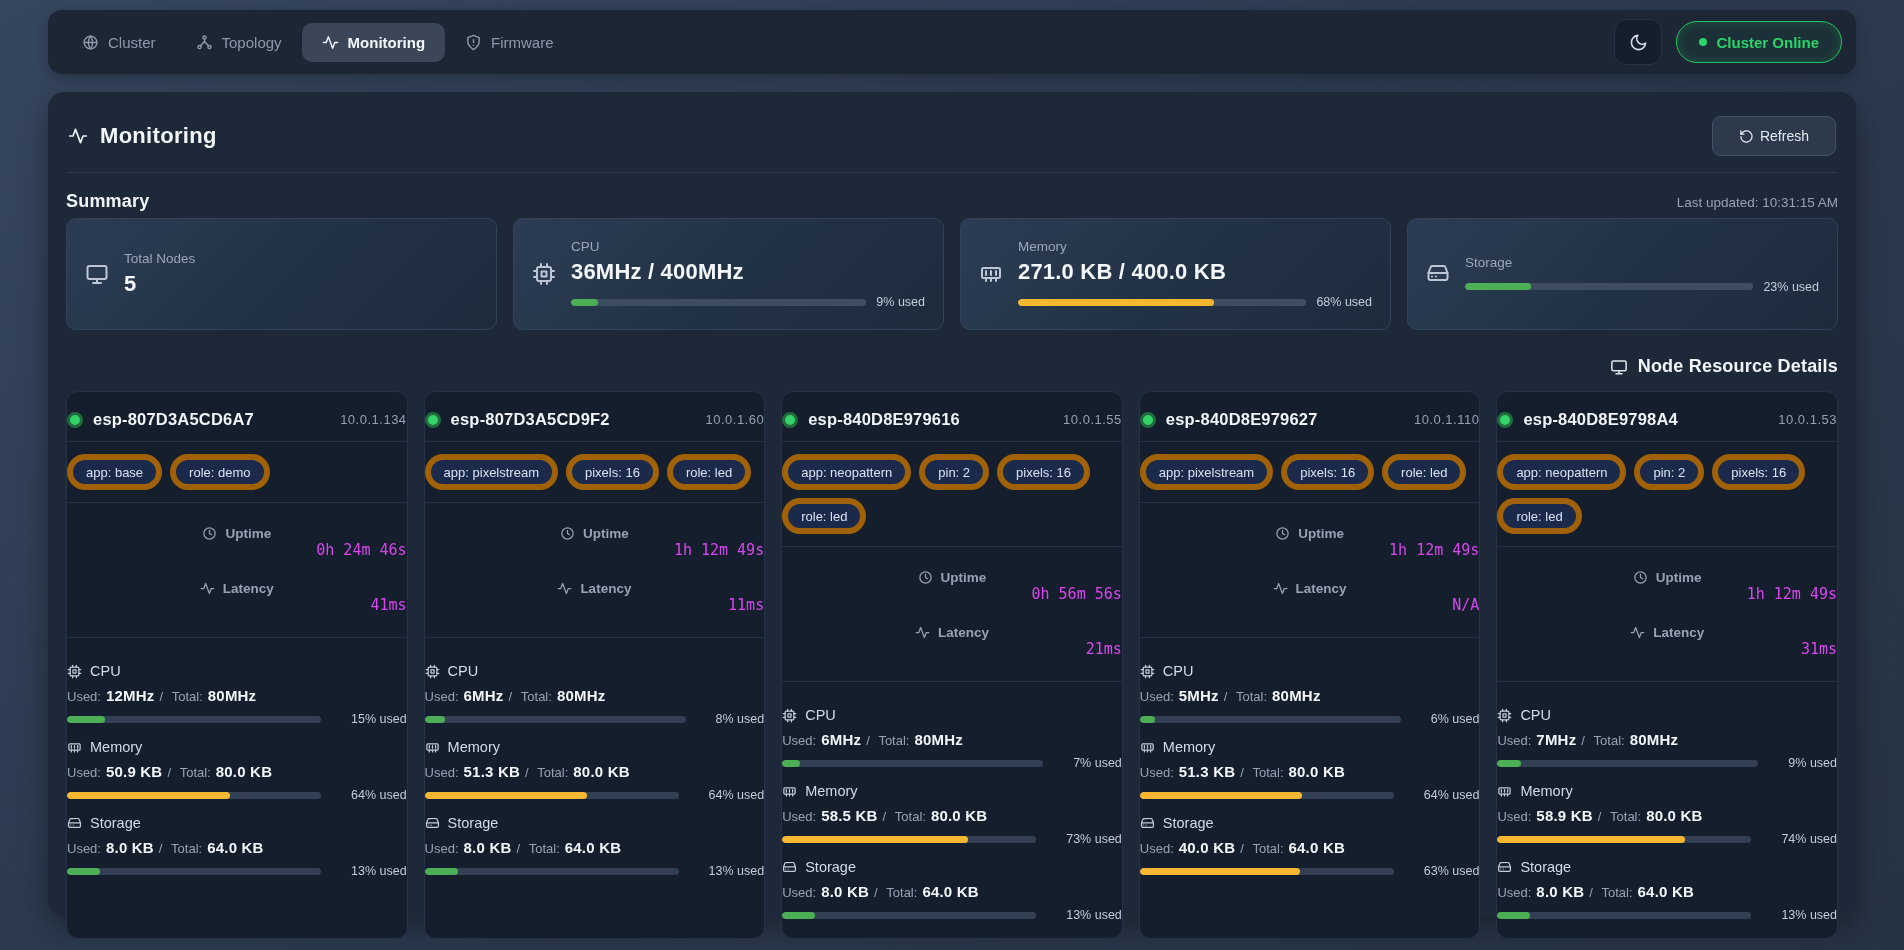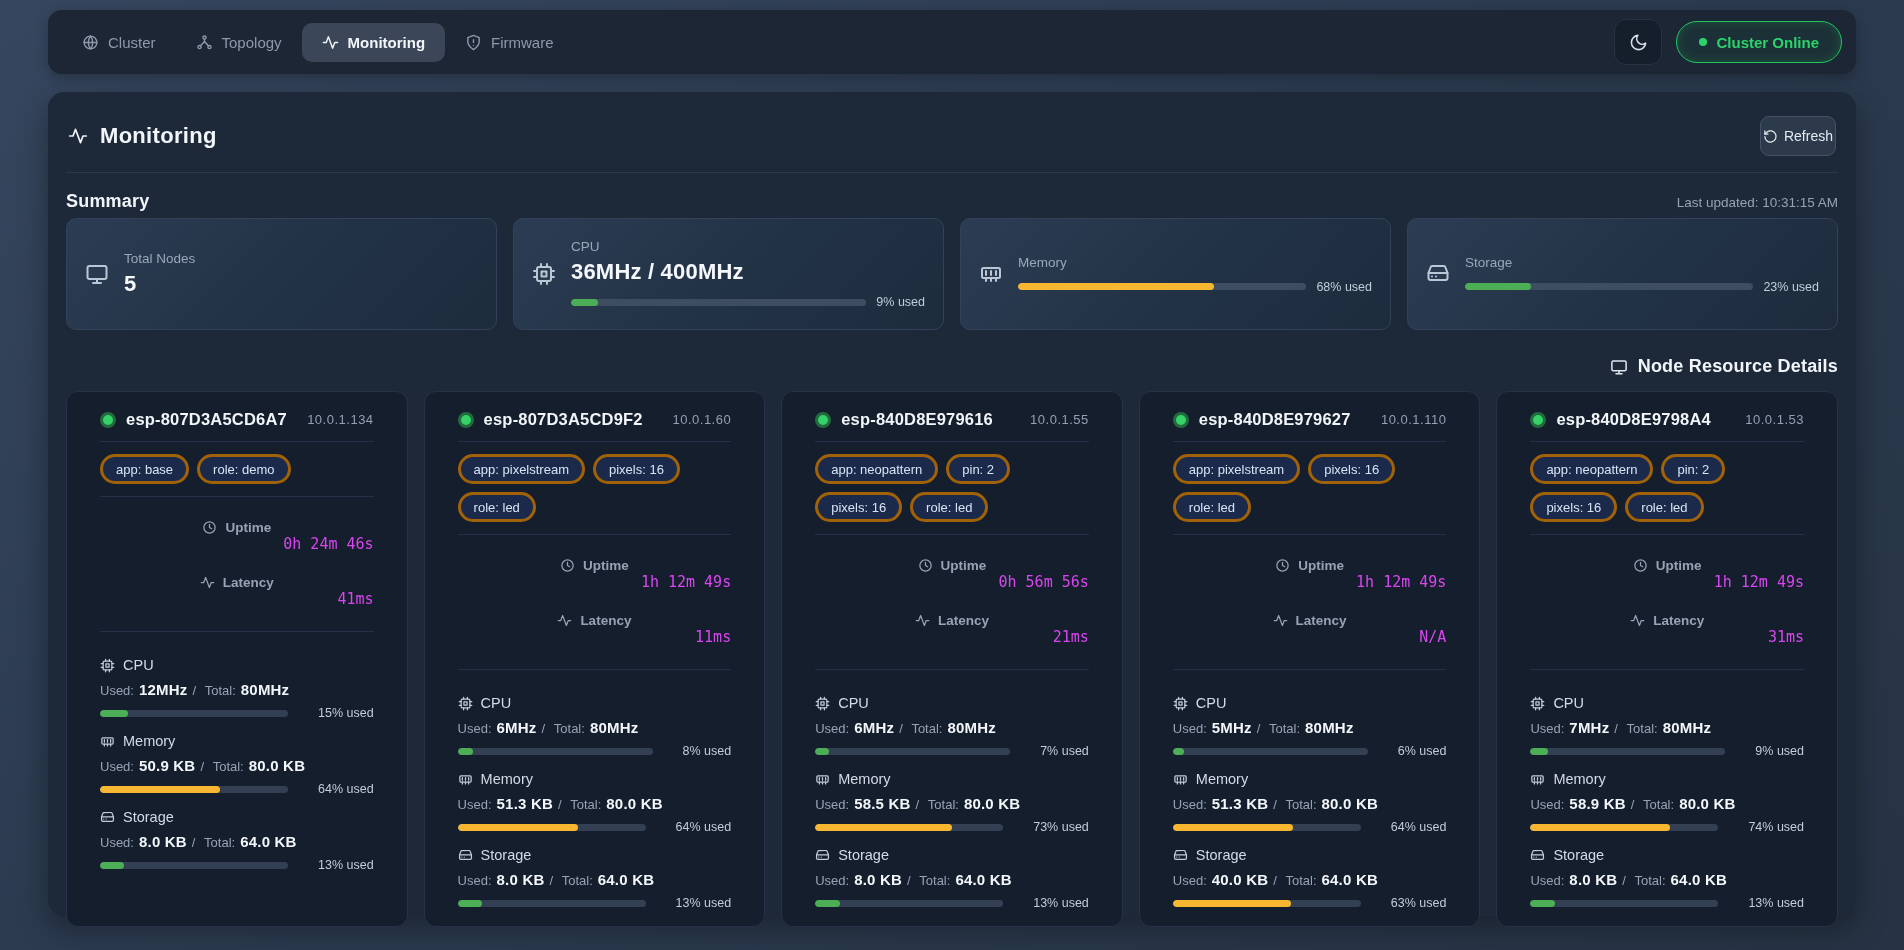--- a/index.html
+++ b/index.html
@@ -25,21 +25,21 @@
        border-radius:999px;border:1.5px solid #22c55e;background:rgba(34,197,94,.07);
        color:#2bd46b;font-weight:700;font-size:15px;box-shadow:0 0 10px rgba(34,197,94,.25) inset;}
   .status-pill .dot{width:8px;height:8px;border-radius:50%;background:#2bd46b;}
 
   
   .panel{margin:18px 48px 0;background:#1d2838;border-radius:16px;padding:16px 18px 20px;
        box-shadow:0 12px 30px rgba(0,0,0,.35);box-sizing:border-box;height:824px;}
   .panel-head{display:flex;align-items:center;gap:12px;padding:8px 2px 0;}
   .panel-head .t-icon{width:20px;height:20px;color:#eef2f8;}
   .panel-title{font-size:22px;font-weight:700;color:#f2f6fa;letter-spacing:.3px;}
-  .refresh-btn{margin-left:auto;display:flex;align-items:center;gap:6px;height:38px;padding:0 2px;
+  .refresh-btn{margin-left:auto;display:flex;align-items:center;gap:6px;height:38px;padding:0 26px;
        border-radius:9px;background:#2d3a4c;border:1px solid #43536a;color:#e4eaf2;font-size:14px;cursor:pointer;}
   .refresh-btn svg{width:15px;height:15px;}
   .hr{height:1px;background:#2a3850;margin:16px 0 18px;}
 
   .sec-row{display:flex;align-items:baseline;}
   .sec-title{font-size:18px;font-weight:700;color:#f1f5fa;letter-spacing:.2px;}
   .updated{margin-left:auto;font-size:13.5px;color:#97a3b5;}
 
   .sum-grid{display:grid;grid-template-columns:repeat(4,1fr);gap:16px;margin-top:6px;}
   .sum-card{background:linear-gradient(135deg,#2c3c53 0%,#223245 55%,#1d2b3d 100%);
@@ -52,28 +52,28 @@
   .bar-row{display:flex;align-items:center;margin-top:10px;}
   .track{flex:1;height:7px;border-radius:4px;background:#3f4d61;overflow:hidden;}
   .fill{height:100%;border-radius:4px;min-width:10px;}
   .pct{margin-left:10px;font-size:12.5px;color:#c3cdda;white-space:nowrap;}
 
   .nodes-head{display:flex;align-items:center;gap:10px;margin-top:26px;justify-content:flex-end;}
   .nodes-head svg{width:18px;height:18px;color:#dfe6ee;}
 
   .node-grid{display:grid;grid-template-columns:repeat(5,1fr);gap:16px;margin-top:14px;}
   .node-card{background:#141e2c;border:1px solid #253248;border-radius:12px;
-       padding:14px 33px 16px;display:flex;flex-direction:column;box-sizing:border-box;}
+       padding:14px 0 16px;display:flex;flex-direction:column;box-sizing:border-box;}
   .n-head{display:flex;align-items:center;gap:10px;margin-top:4px;}
   .n-dot{width:10px;height:10px;border-radius:50%;background:#35d169;border:3px solid #226b3d;flex:none;}
   .n-name{font-size:16.5px;font-weight:700;color:#f2f6fa;letter-spacing:.2px;white-space:nowrap;}
   .n-ip{margin-left:auto;font-family:Liberation Sans, sans-serif;font-size:13px;color:#93a0b2;letter-spacing:.5px;}
   .n-div{height:1px;background:#223048;margin:12px 0;}
   .tags{display:flex;flex-wrap:wrap;gap:8px;}
-  .tag{padding:4.5px 13px;border:3px solid #a16207;border-radius:999px;background:#1b2a4a;
+  .tag{padding:4.5px 13px;border:6px solid #a16207;border-radius:999px;background:#1b2a4a;
        color:#d9e3f6;font-size:13px;white-space:nowrap;}
   .stat{display:flex;align-items:center;margin:11px 0;flex-direction:column;}
   .stat .lbl{display:flex;align-items:center;gap:8px;color:#97a3b5;font-weight:700;font-size:13.5px;}
   .stat .lbl svg{width:15px;height:15px;}
   .stat .val{margin-left:auto;font-family:"DejaVu Sans Mono",monospace;font-weight:400;font-size:15px;color:#d946ef;}
   .res{margin-top:13px;}
   .res-h{display:flex;align-items:center;gap:8px;color:#d3dbe6;font-size:14.5px;}
   .res-h svg{width:15px;height:15px;color:#c3cdda;}
   .res-line{margin-top:8px;font-size:13px;color:#97a3b5;white-space:nowrap;}
   .res-line b{font-size:15px;color:#f3f7fb;margin:0 5px;letter-spacing:.2px;}
@@ -220,20 +220,21 @@
         </div>
       </div>
     </div>
 
     <div class="sum-card">
       <svg class="ic s-icon">
           <use href="#i-mem"></use>
         </svg>
       <div class="sum-body">
         <div class="sum-label">Memory</div>
+        <div class="sum-value">271.0 KB / 400.0 KB</div>
         <div class="bar-row">
           <div class="track">
             <div class="fill" style="width: 68%; background: rgb(247, 183, 49);"></div>
           </div>
           <span class="pct">68% used</span>
         </div>
       </div>
     </div>
 
     <div class="sum-card">

